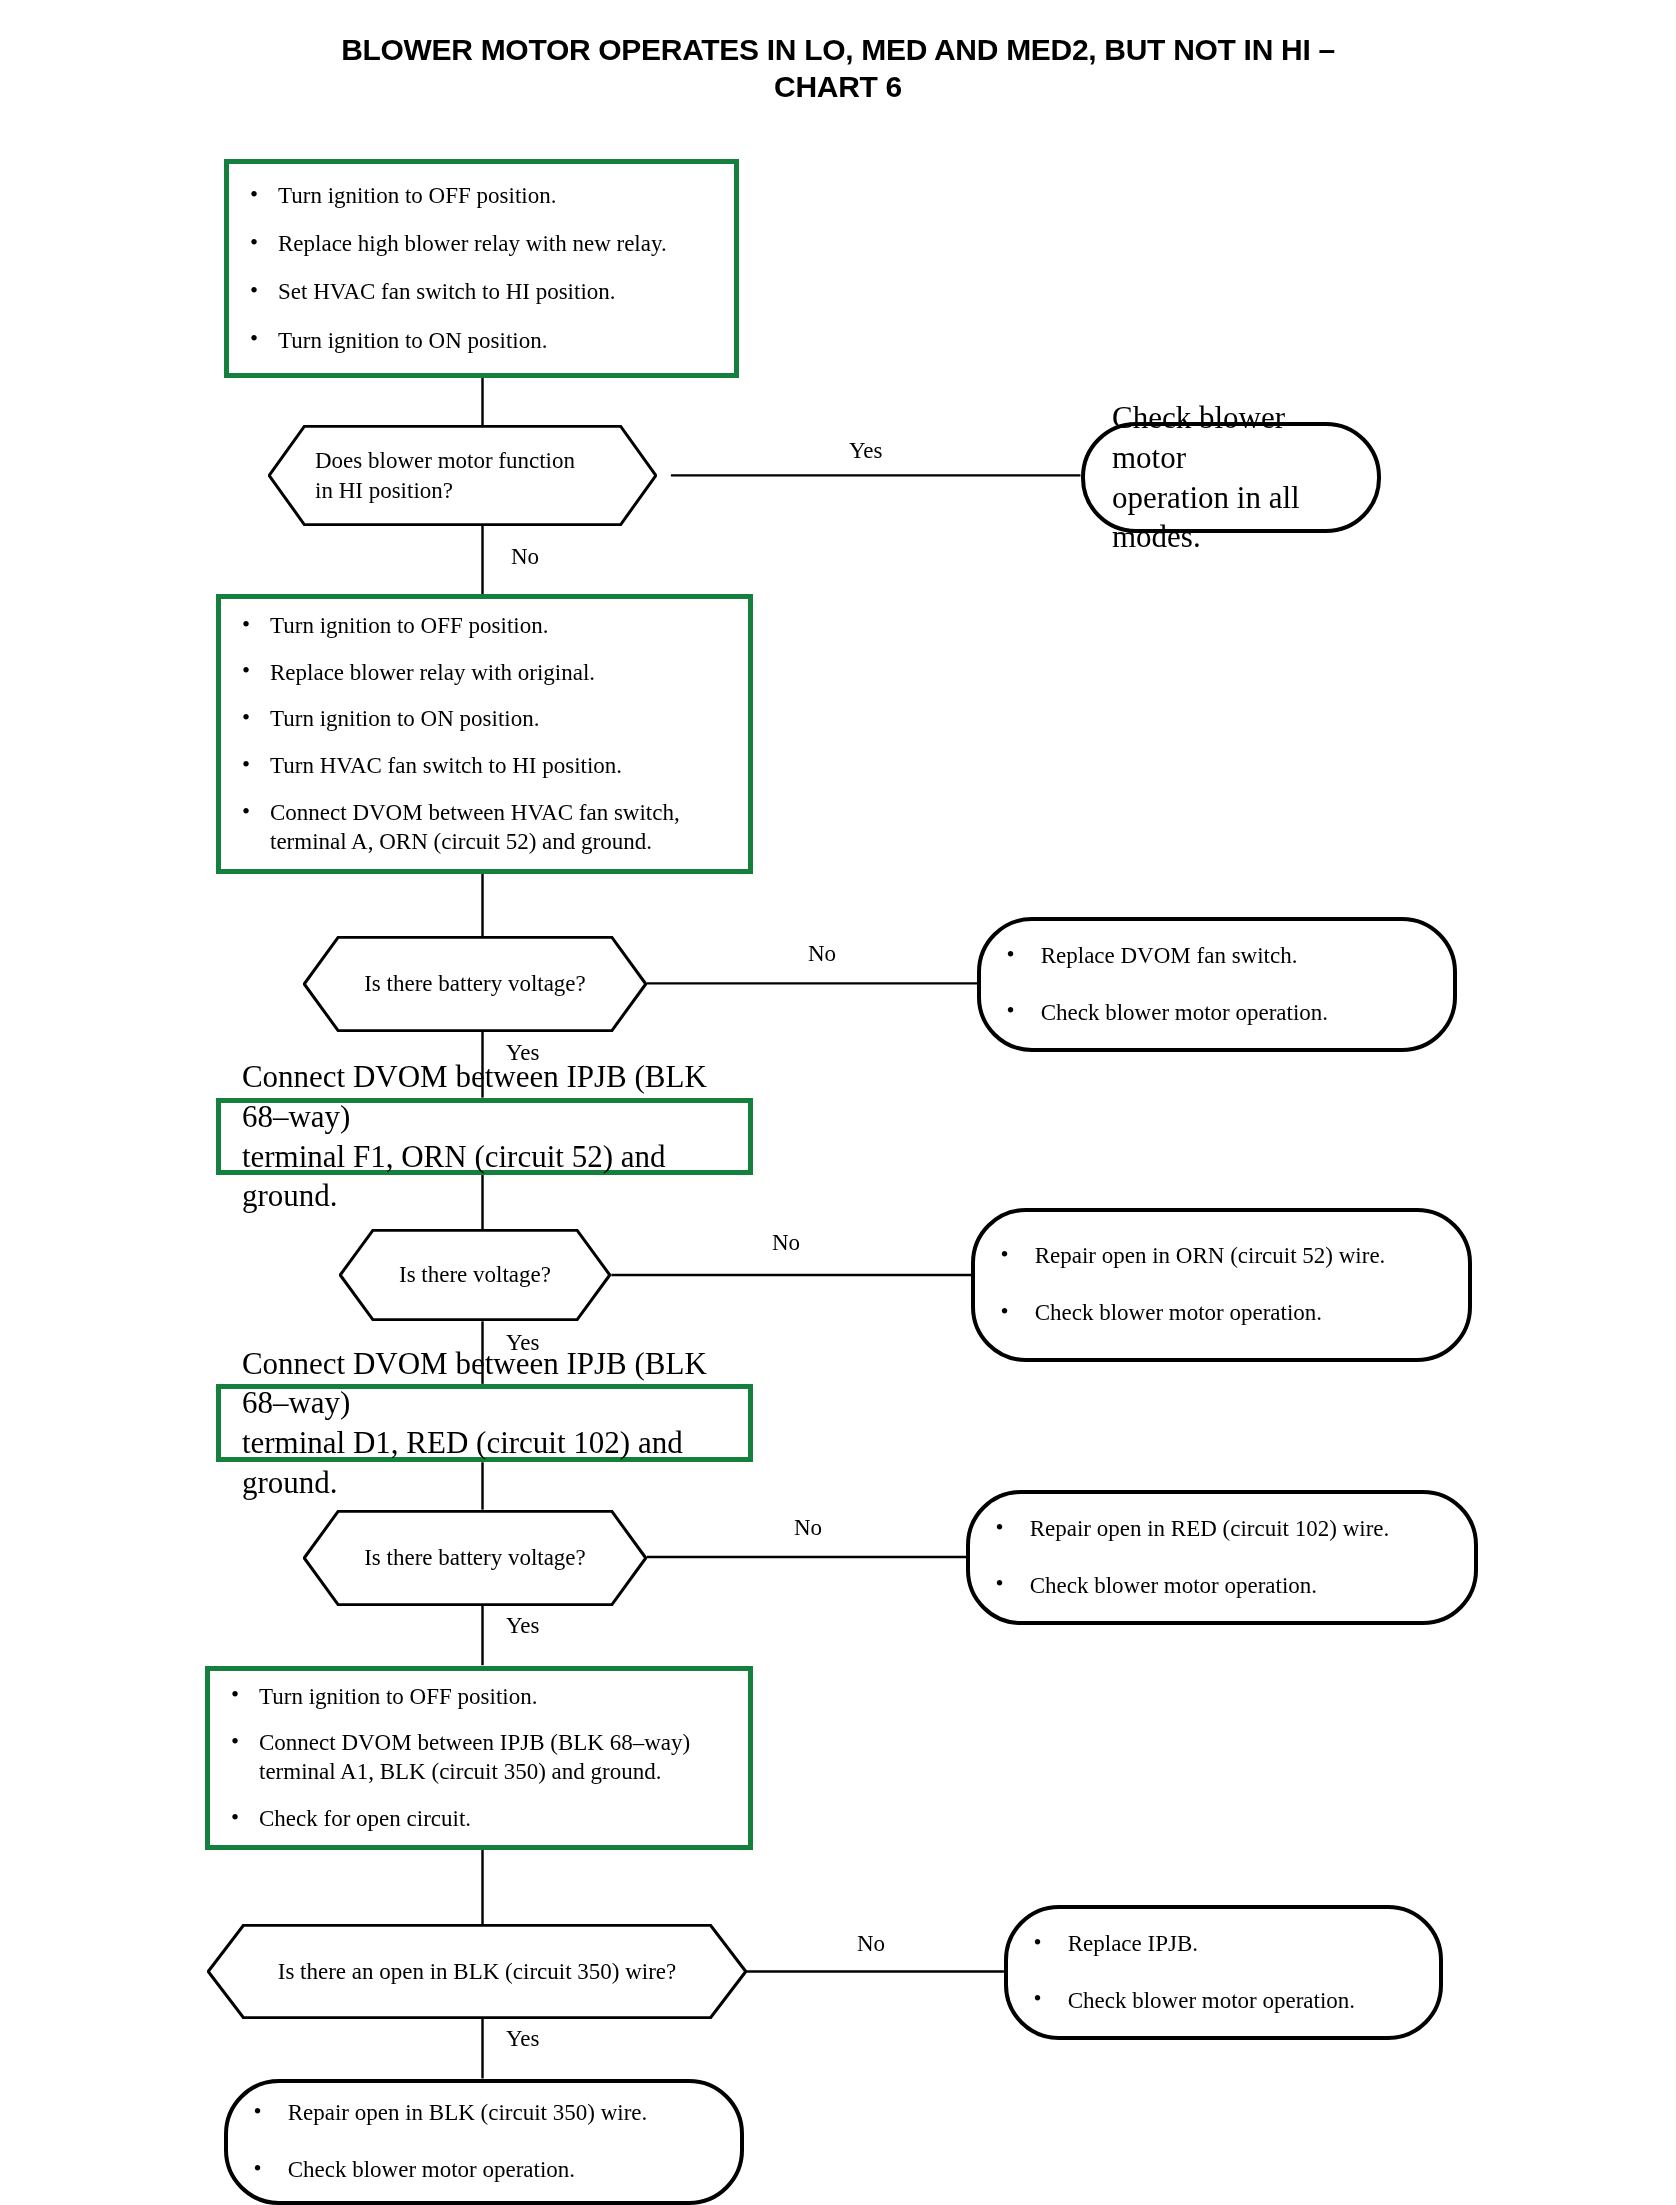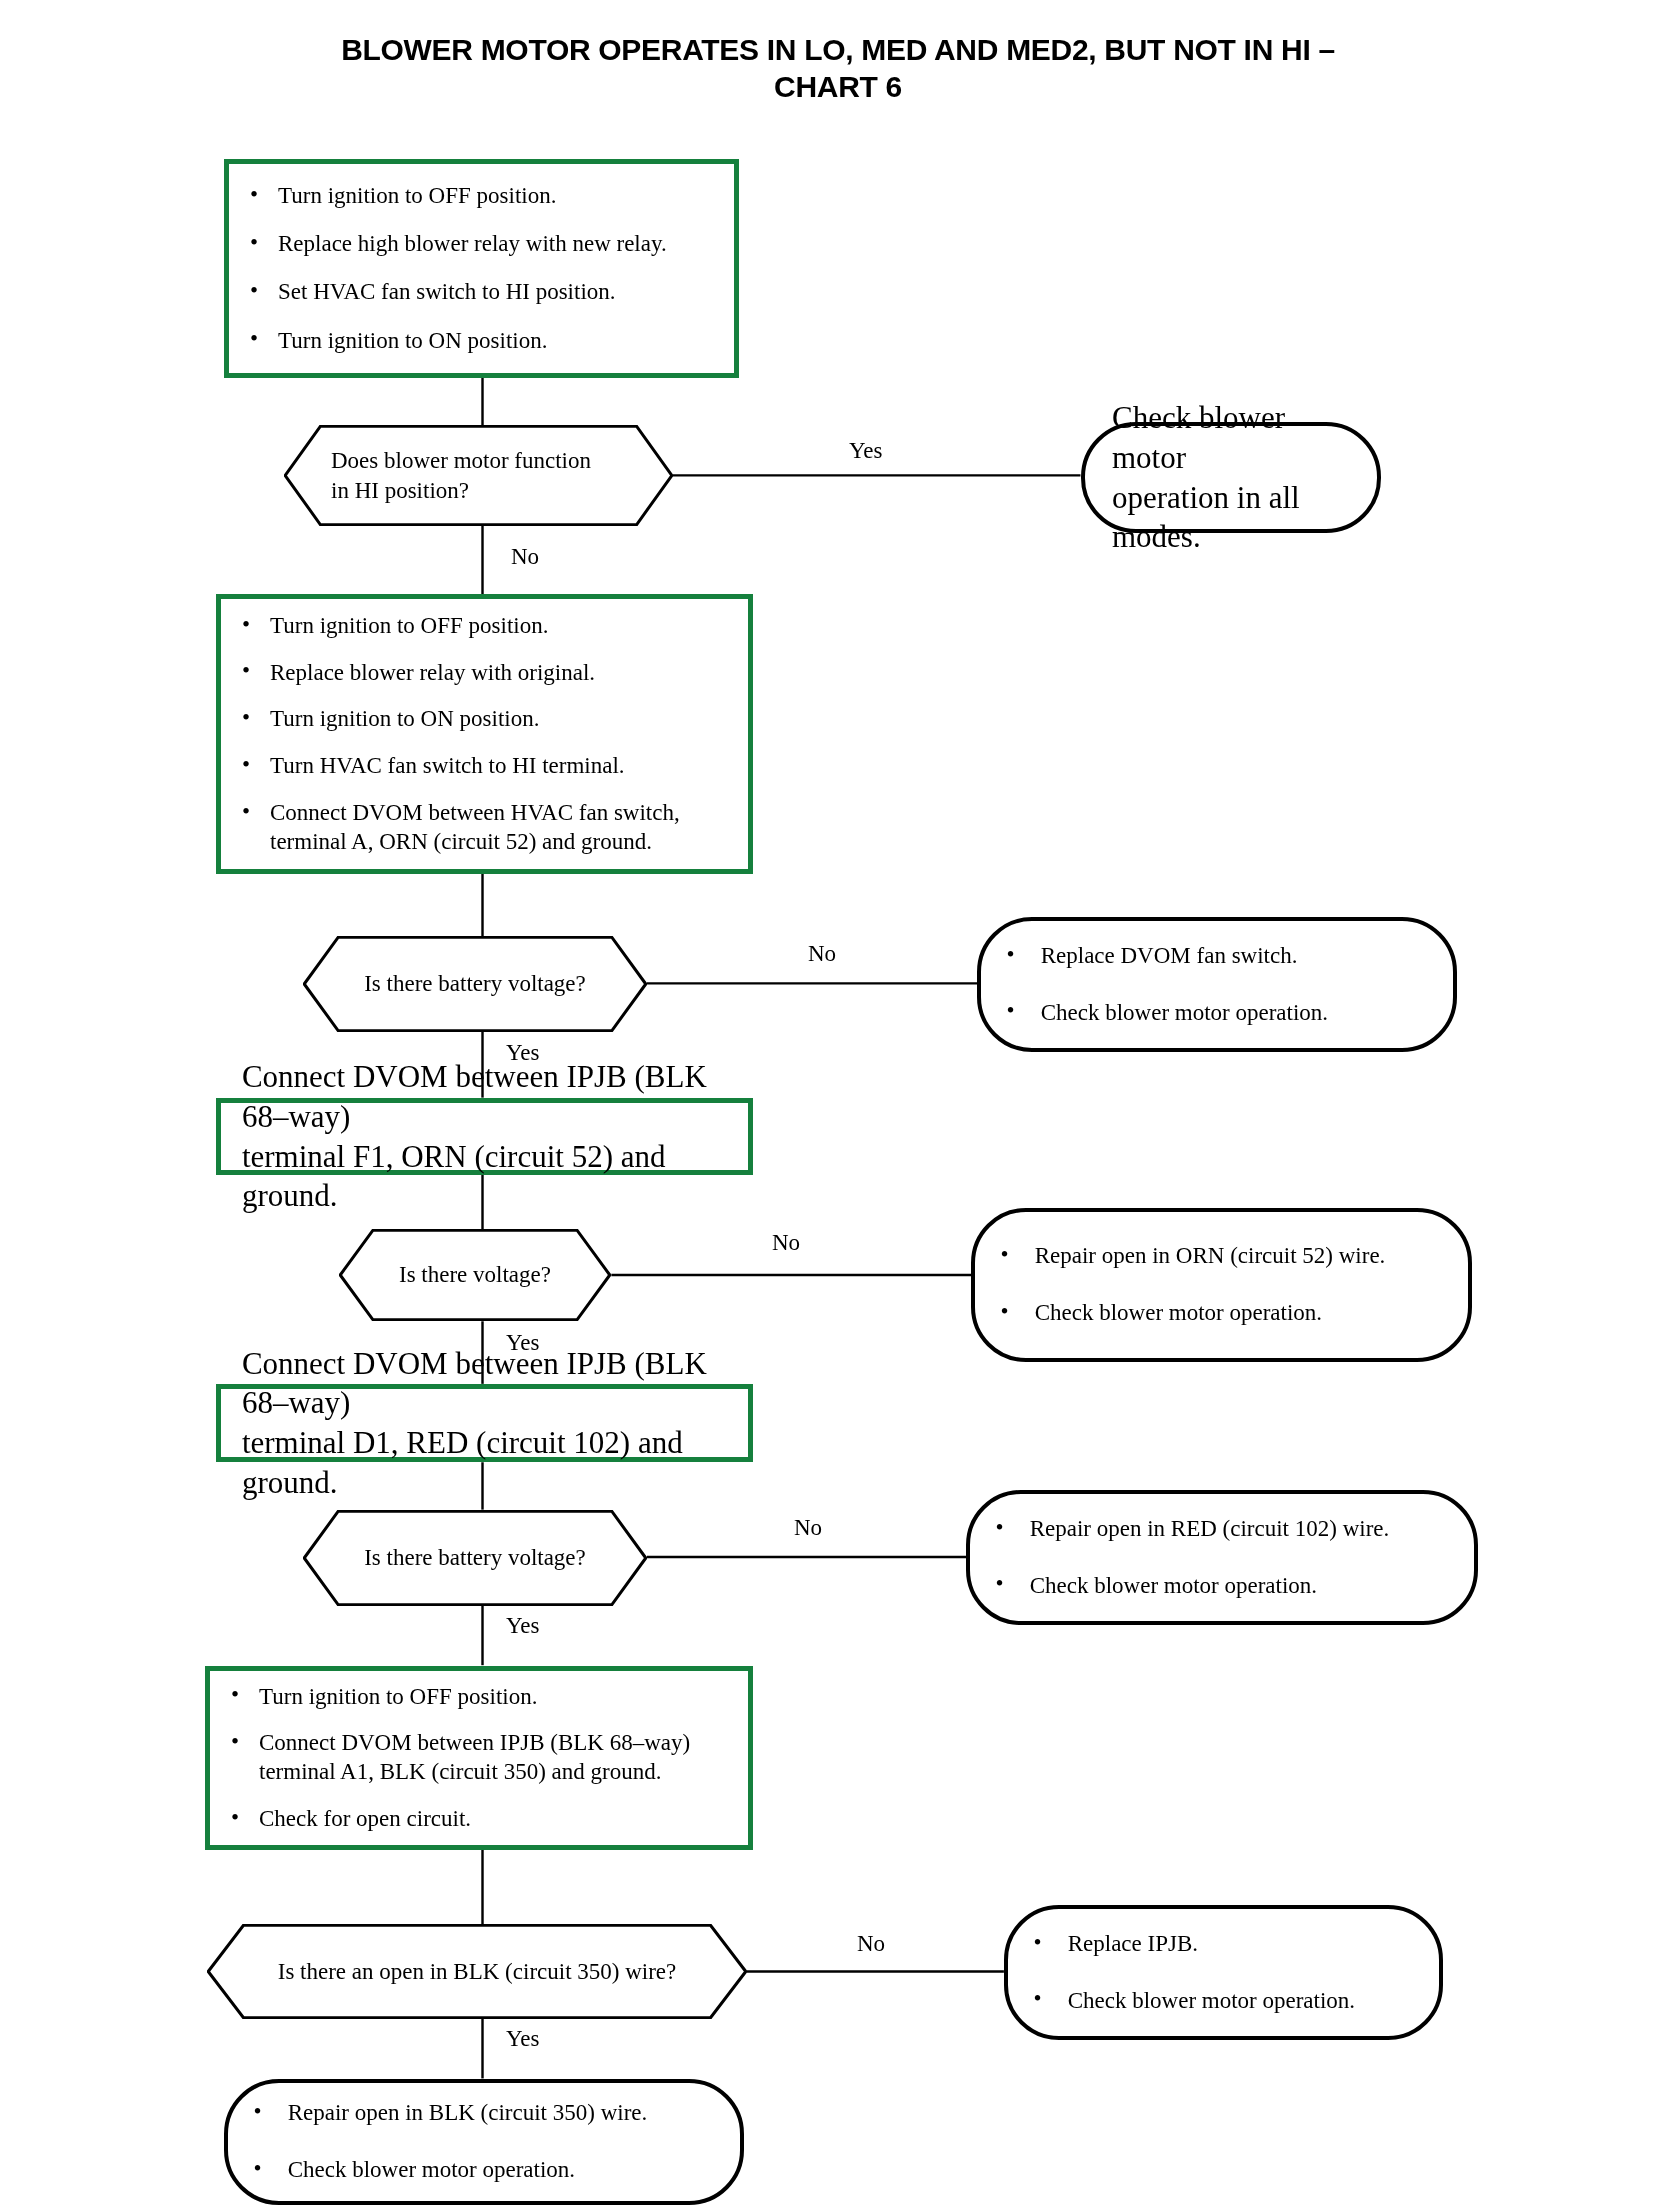--- a/index.html
+++ b/index.html
@@ -163,39 +163,39 @@
 
 <div class="node process" style="left:224px; top:159px; width:515px; height:219px; padding:17px 16px;">
   <ul class="bullets">
     <li>Turn ignition to OFF position.</li>
     <li style="margin-top:19.5px">Replace high blower relay with new relay.</li>
     <li style="margin-top:19.5px">Set HVAC fan switch to HI position.</li>
     <li style="margin-top:19.5px">Turn ignition to ON position.</li>
   </ul>
 </div>
 
-<div class="node decision" style="left:284px; top:425px; width:389px; height:101px;">
+<div class="node decision" style="left:268px; top:425px; width:389px; height:101px;">
   <svg class="hex-svg" viewBox="0 0 640 166" preserveAspectRatio="none">
     <polygon points="60,2 580,2 638,83 580,164 60,164 2,83" fill="#ffffff" stroke="#000000" stroke-width="3" vector-effect="non-scaling-stroke"></polygon>
   </svg>
   <div class="hex-label indent">Does blower motor function
 in HI position?</div>
 </div>
 
 <div class="node terminator" style="left:1081px; top:422px; width:300px; height:111px; padding:0 27px;">
   <div class="plain-text">Check blower motor
 operation in all modes.</div>
 </div>
 
 <div class="node process" style="left:216px; top:594px; width:537px; height:280px; padding:18px 16px;">
   <ul class="bullets">
     <li>Turn ignition to OFF position.</li>
     <li style="margin-top:18px">Replace blower relay with original.</li>
     <li style="margin-top:18px">Turn ignition to ON position.</li>
-    <li style="margin-top:18px">Turn HVAC fan switch to HI terminal.</li>
+    <li style="margin-top:18px">Turn HVAC fan switch to HI position.</li>
     <li style="margin-top:18px">Connect DVOM between HVAC fan switch,
 terminal A, ORN (circuit 52) and ground.</li>
   </ul>
 </div>
 
 <div class="node decision" style="left:303px; top:936px; width:344px; height:96px;">
   <svg class="hex-svg" viewBox="0 0 566 158" preserveAspectRatio="none">
     <polygon points="58,2 508,2 564,79 508,156 58,156 2,79" fill="#ffffff" stroke="#000000" stroke-width="3" vector-effect="non-scaling-stroke"></polygon>
   </svg>
   <div class="hex-label center" style="padding:0 36px;">Is there battery voltage?</div>

